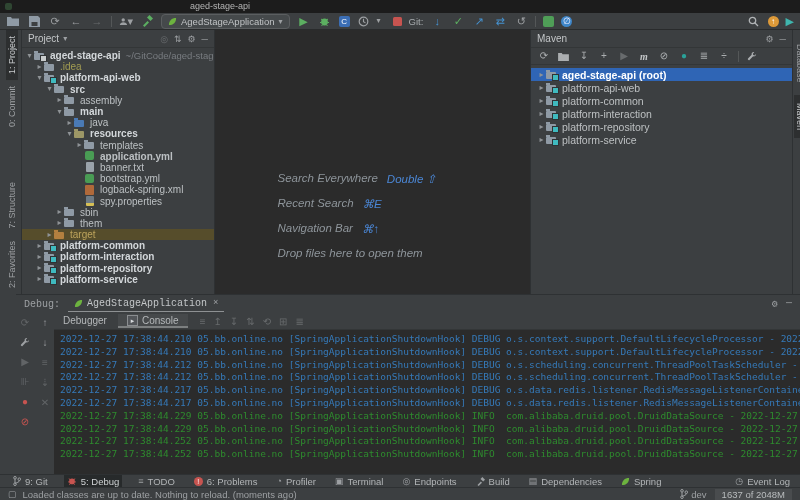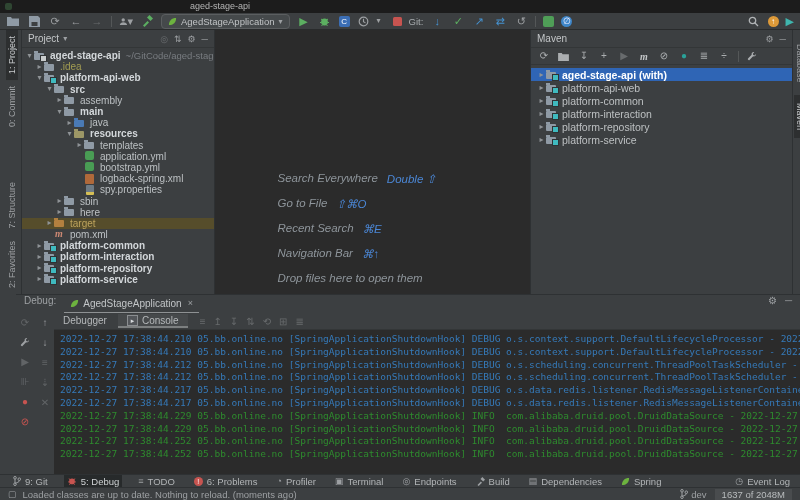--- a/index.html
+++ b/index.html
@@ -86,21 +86,21 @@
   .mi.m{font:italic bold 10px "Liberation Serif",serif;color:#c3c6c8;}
   .mtree{padding-top:3px;}
   .mrow{height:13px;display:flex;align-items:center;padding-left:6px;white-space:nowrap;font-size:10.5px;}
   .mrow.sel{background:#2f65b5;}
   .mrow.sel .mlabel{color:#fff;font-weight:bold;}
   .mlabel{color:#bdc0c2;}
   .strip-right{width:14px;background:#3c3f41;border-left:1px solid #2e3133;display:flex;flex-direction:column;align-items:center;gap:4px;padding-top:6px;box-sizing:border-box;}
 
   
   .debug-panel{position:absolute;left:16px;top:294px;width:784px;height:180px;background:#3c3f41;border-top:1px solid #2e3133;box-sizing:border-box;}
-  .debug-header{height:18px;display:flex;padding:0 8px;gap:8px;font-size:10px;}
+  .debug-header{height:18px;display:flex;align-items:center;padding:0 8px;gap:8px;font-size:10px;font-family:Liberation Mono, monospace;}
   .dh-label{color:#9da0a3;}
   .dtab{display:flex;align-items:center;gap:4px;padding:1px 6px 2px;border-bottom:1px solid #8e9193;color:#c3c6c8;}
   .dtab .x{color:#9da0a3;font-size:9px;margin-left:2px;}
   .dh-icons{margin-left:auto;display:flex;gap:8px;color:#9da0a3;font-size:10px;}
   .debug-body{display:flex;height:161px;}
   .debug-strip{width:38px;display:flex;gap:2px;padding-top:4px;}
   .dcol{width:18px;display:flex;flex-direction:column;align-items:center;gap:9px;color:#9da0a3;font-size:10px;}
   .dcol .red{color:#c75450;}
   .dcol .dim{opacity:.38;}
   .debug-main{flex:1;display:flex;flex-direction:column;overflow:hidden;}
@@ -278,24 +278,29 @@
           <div class="tree-row" style="padding-left: 43px;">
             <span class="chevron">▾</span>
             <span class="ticon icon-folder-res"></span>
             <span class="tlabel b">resources</span>
           </div>
           <div class="tree-row" style="padding-left: 53px;">
             <span class="chevron">▸</span>
             <span class="ticon icon-folder"></span>
             <span class="tlabel">templates</span>
           </div>
-          <div class="tree-row" style="padding-left: 53px;">
+          <div class="tree-row" style="padding-left: 53px; font-weight: bold;">
             <span class="chevron"></span>
             <span class="ticon icon-yml"></span>
             <span class="tlabel">application.yml</span>
+          </div>
+          <div class="tree-row" style="padding-left: 53px;">
+            <span class="chevron"></span>
+            <span class="ticon icon-txt"></span>
+            <span class="tlabel">banner.txt</span>
           </div>
           <div class="tree-row" style="padding-left: 53px;">
             <span class="chevron"></span>
             <span class="ticon icon-yml"></span>
             <span class="tlabel">bootstrap.yml</span>
           </div>
           <div class="tree-row" style="padding-left: 53px;">
             <span class="chevron"></span>
             <span class="ticon icon-xml"></span>
             <span class="tlabel">logback-spring.xml</span>
@@ -306,31 +311,26 @@
             <span class="tlabel">spy.properties</span>
           </div>
           <div class="tree-row" style="padding-left: 33px;">
             <span class="chevron">▸</span>
             <span class="ticon icon-folder"></span>
             <span class="tlabel">sbin</span>
           </div>
           <div class="tree-row" style="padding-left: 33px;">
             <span class="chevron">▸</span>
             <span class="ticon icon-folder"></span>
-            <span class="tlabel">here</span>
+            <span class="tlabel">them</span>
           </div>
           <div class="tree-row row-hl" style="padding-left: 23px;">
             <span class="chevron">▸</span>
             <span class="ticon icon-folder-excl"></span>
             <span class="tlabel excl">target</span>
-          </div>
-          <div class="tree-row" style="padding-left: 23px;">
-            <span class="chevron"></span>
-            <span class="ticon icon-maven"></span>
-            <span class="tlabel">pom.xml</span>
           </div>
           <div class="tree-row" style="padding-left: 13px;">
             <span class="chevron">▸</span>
             <span class="ticon icon-module">
               <i class="ov"></i>
             </span>
             <span class="tlabel b">platform-common</span>
           </div>
           <div class="tree-row" style="padding-left: 13px;">
             <span class="chevron">▸</span>
@@ -354,24 +354,20 @@
             <span class="tlabel b">platform-service</span>
           </div>
         </div>
     </div>
 
     <div class="editor">
       <div class="shortcuts">
         <div class="sc-row">
             <span class="sc-label">Search Everywhere</span>
             <span class="sc-keys">Double ⇧</span>
-          </div>
-        <div class="sc-row">
-            <span class="sc-label">Go to File</span>
-            <span class="sc-keys">⇧⌘O</span>
           </div>
         <div class="sc-row">
             <span class="sc-label">Recent Search</span>
             <span class="sc-keys">⌘E</span>
           </div>
         <div class="sc-row">
             <span class="sc-label">Navigation Bar</span>
             <span class="sc-keys">⌘↑</span>
           </div>
         <div class="sc-row">
@@ -409,21 +405,21 @@
               <path d="M7.5 1a2.5 2.5 0 0 0-2.4 3.2L1.4 7.9a1.15 1.15 0 1 0 1.6 1.6l3.7-3.7A2.5 2.5 0 0 0 10 3.3L8.4 4.9 6.9 4.4 6.4 2.9 8 1.3A2.6 2.6 0 0 0 7.5 1z" fill="#abaeb0"></path>
             </svg>
           </span>
       </div>
       <div class="mtree" id="maven-tree">
           <div class="mrow sel">
             <span class="chevron">▸</span>
             <span class="ticon icon-module">
               <i class="ov"></i>
             </span>
-            <span class="mlabel">aged-stage-api (with)</span>
+            <span class="mlabel">aged-stage-api (root)</span>
           </div>
           <div class="mrow">
             <span class="chevron">▸</span>
             <span class="ticon icon-module">
               <i class="ov"></i>
             </span>
             <span class="mlabel">platform-api-web</span>
           </div>
           <div class="mrow">
             <span class="chevron">▸</span>

